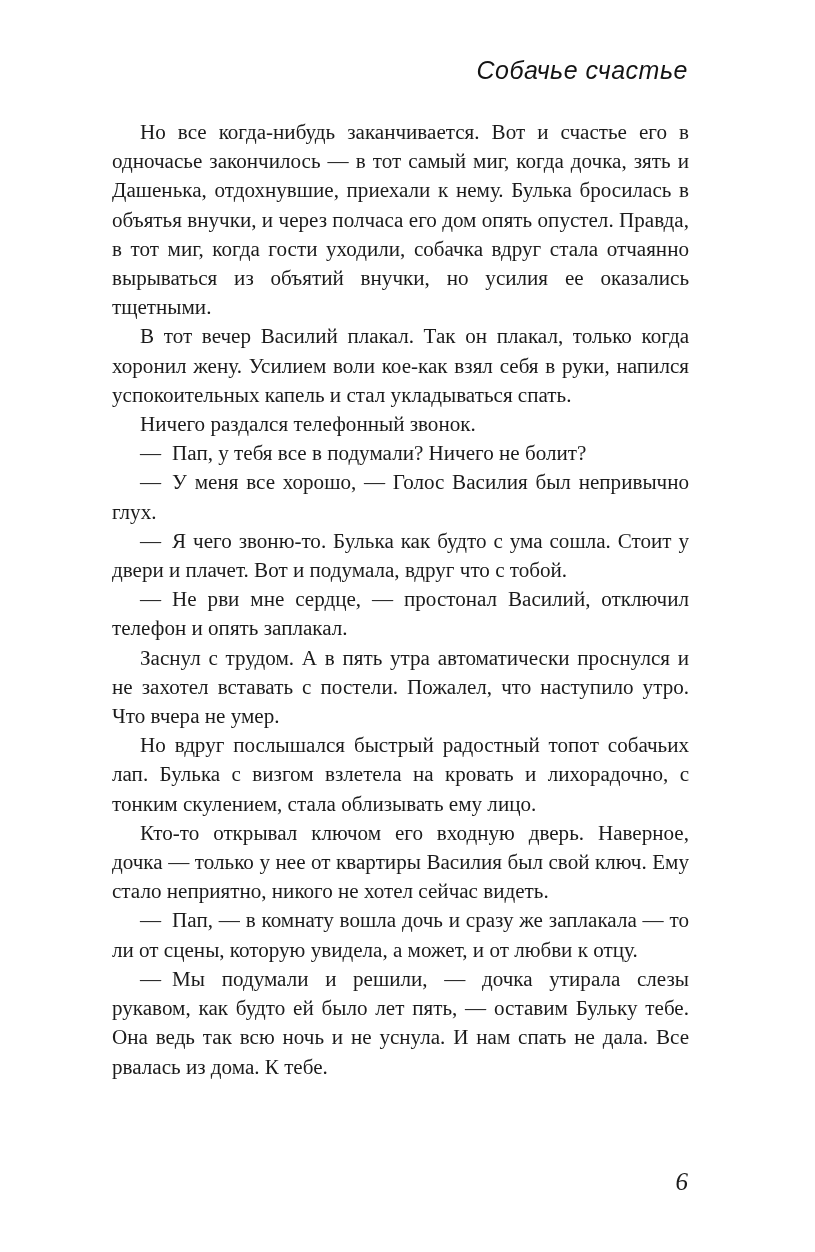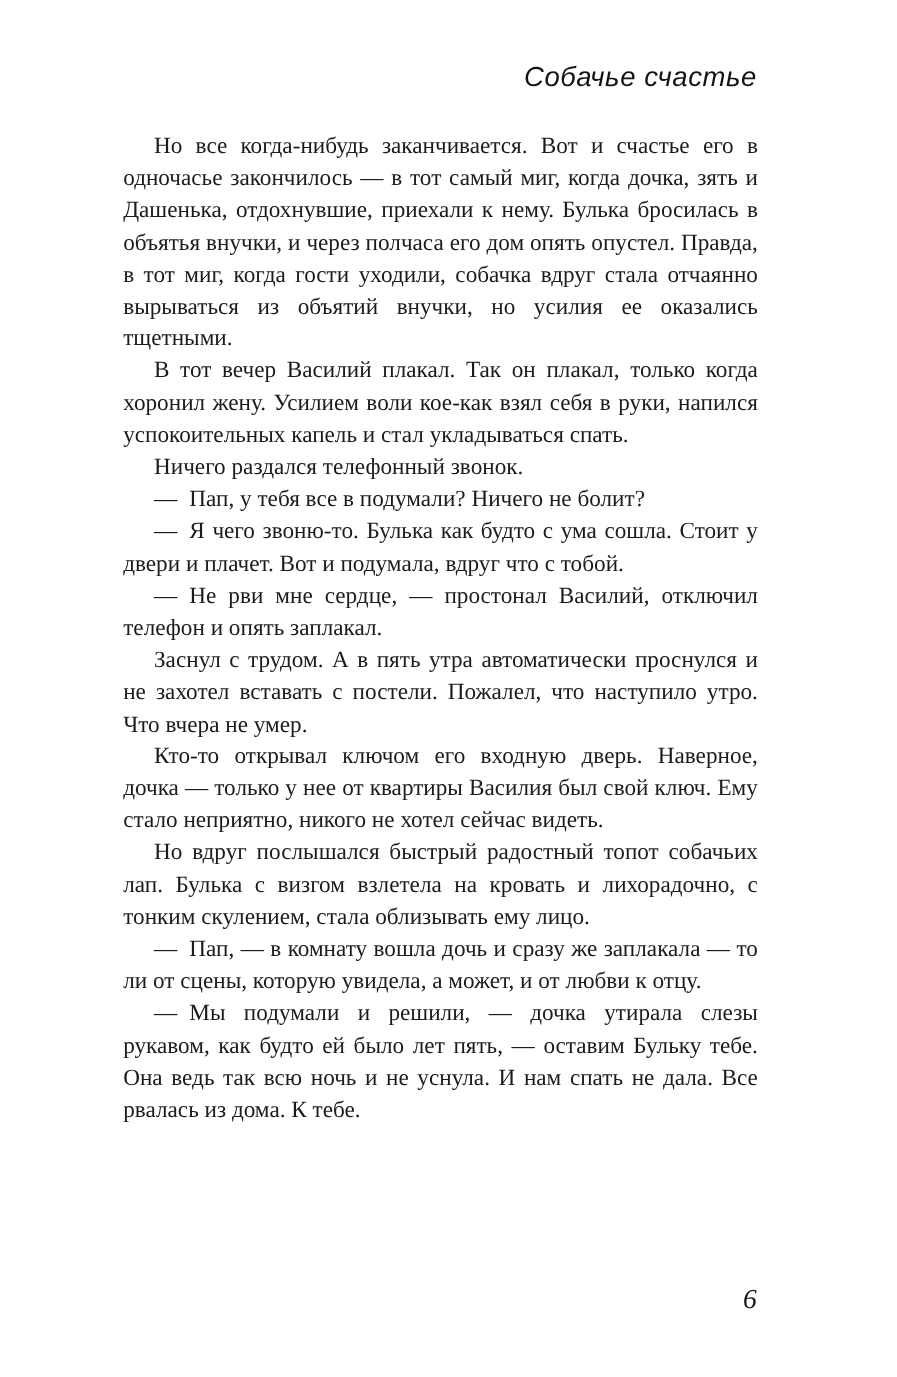--- a/index.html
+++ b/index.html
@@ -71,24 +71,25 @@
 
 <div class="page">
 
   <div class="running-head">Собачье счастье</div>
 
   <div class="textblock">
       <p>Но все когда-нибудь заканчивается. Вот и счастье его в одночасье закончилось — в тот самый миг, когда дочка, зять и Дашенька, отдохнувшие, приехали к нему. Булька бросилась в объятья внучки, и через полчаса его дом опять опустел. Правда, в тот миг, когда гости уходили, собачка вдруг стала отчаянно вырываться из объятий внучки, но усилия ее оказались тщетными.</p>
       <p>В тот вечер Василий плакал. Так он плакал, только когда хоронил жену. Усилием воли кое-как взял себя в руки, напился успокоительных капель и стал укладываться спать.</p>
       <p>Ничего раздался телефонный звонок.</p>
       <p class="dialogue"><span>—</span><span class="dsp"> </span><span>Пап, у тебя все в подумали? Ничего не болит?</span></p>
+      <p class="dialogue"><span>—</span><span class="dsp"> </span><span>У меня все хорошо, — Голос Василия был непривычно глух.</span></p>
       <p class="dialogue"><span>—</span><span class="dsp"> </span><span>Я чего звоню-то. Булька как будто с ума сошла. Стоит у двери и плачет. Вот и подумала, вдруг что с тобой.</span></p>
       <p class="dialogue"><span>—</span><span class="dsp"> </span><span>Не рви мне сердце, — простонал Василий, отключил телефон и опять заплакал.</span></p>
       <p>Заснул с трудом. А в пять утра автоматически проснулся и не захотел вставать с постели. Пожалел, что наступило утро. Что вчера не умер.</p>
+      <p>Но вдруг послышался быстрый радостный топот собачьих лап. Булька с визгом взлетела на кровать и лихорадочно, с тонким скулением, стала облизывать ему лицо.</p>
       <p>Кто-то открывал ключом его входную дверь. Наверное, дочка — только у нее от квартиры Василия был свой ключ. Ему стало неприятно, никого не хотел сейчас видеть.</p>
-      <p>Но вдруг послышался быстрый радостный топот собачьих лап. Булька с визгом взлетела на кровать и лихорадочно, с тонким скулением, стала облизывать ему лицо.</p>
       <p class="dialogue"><span>—</span><span class="dsp"> </span><span>Пап, — в комнату вошла дочь и сразу же заплакала — то ли от сцены, которую увидела, а может, и от любви к отцу.</span></p>
       <p class="dialogue"><span>—</span><span class="dsp"> </span><span>Мы подумали и решили, — дочка утирала слезы рукавом, как будто ей было лет пять, — оставим Бульку тебе. Она ведь так всю ночь и не уснула. И нам спать не дала. Все рвалась из дома. К тебе.</span></p>
     </div>
 
   <div class="folio">6</div>
 
 </div>
 
 </body></html>

